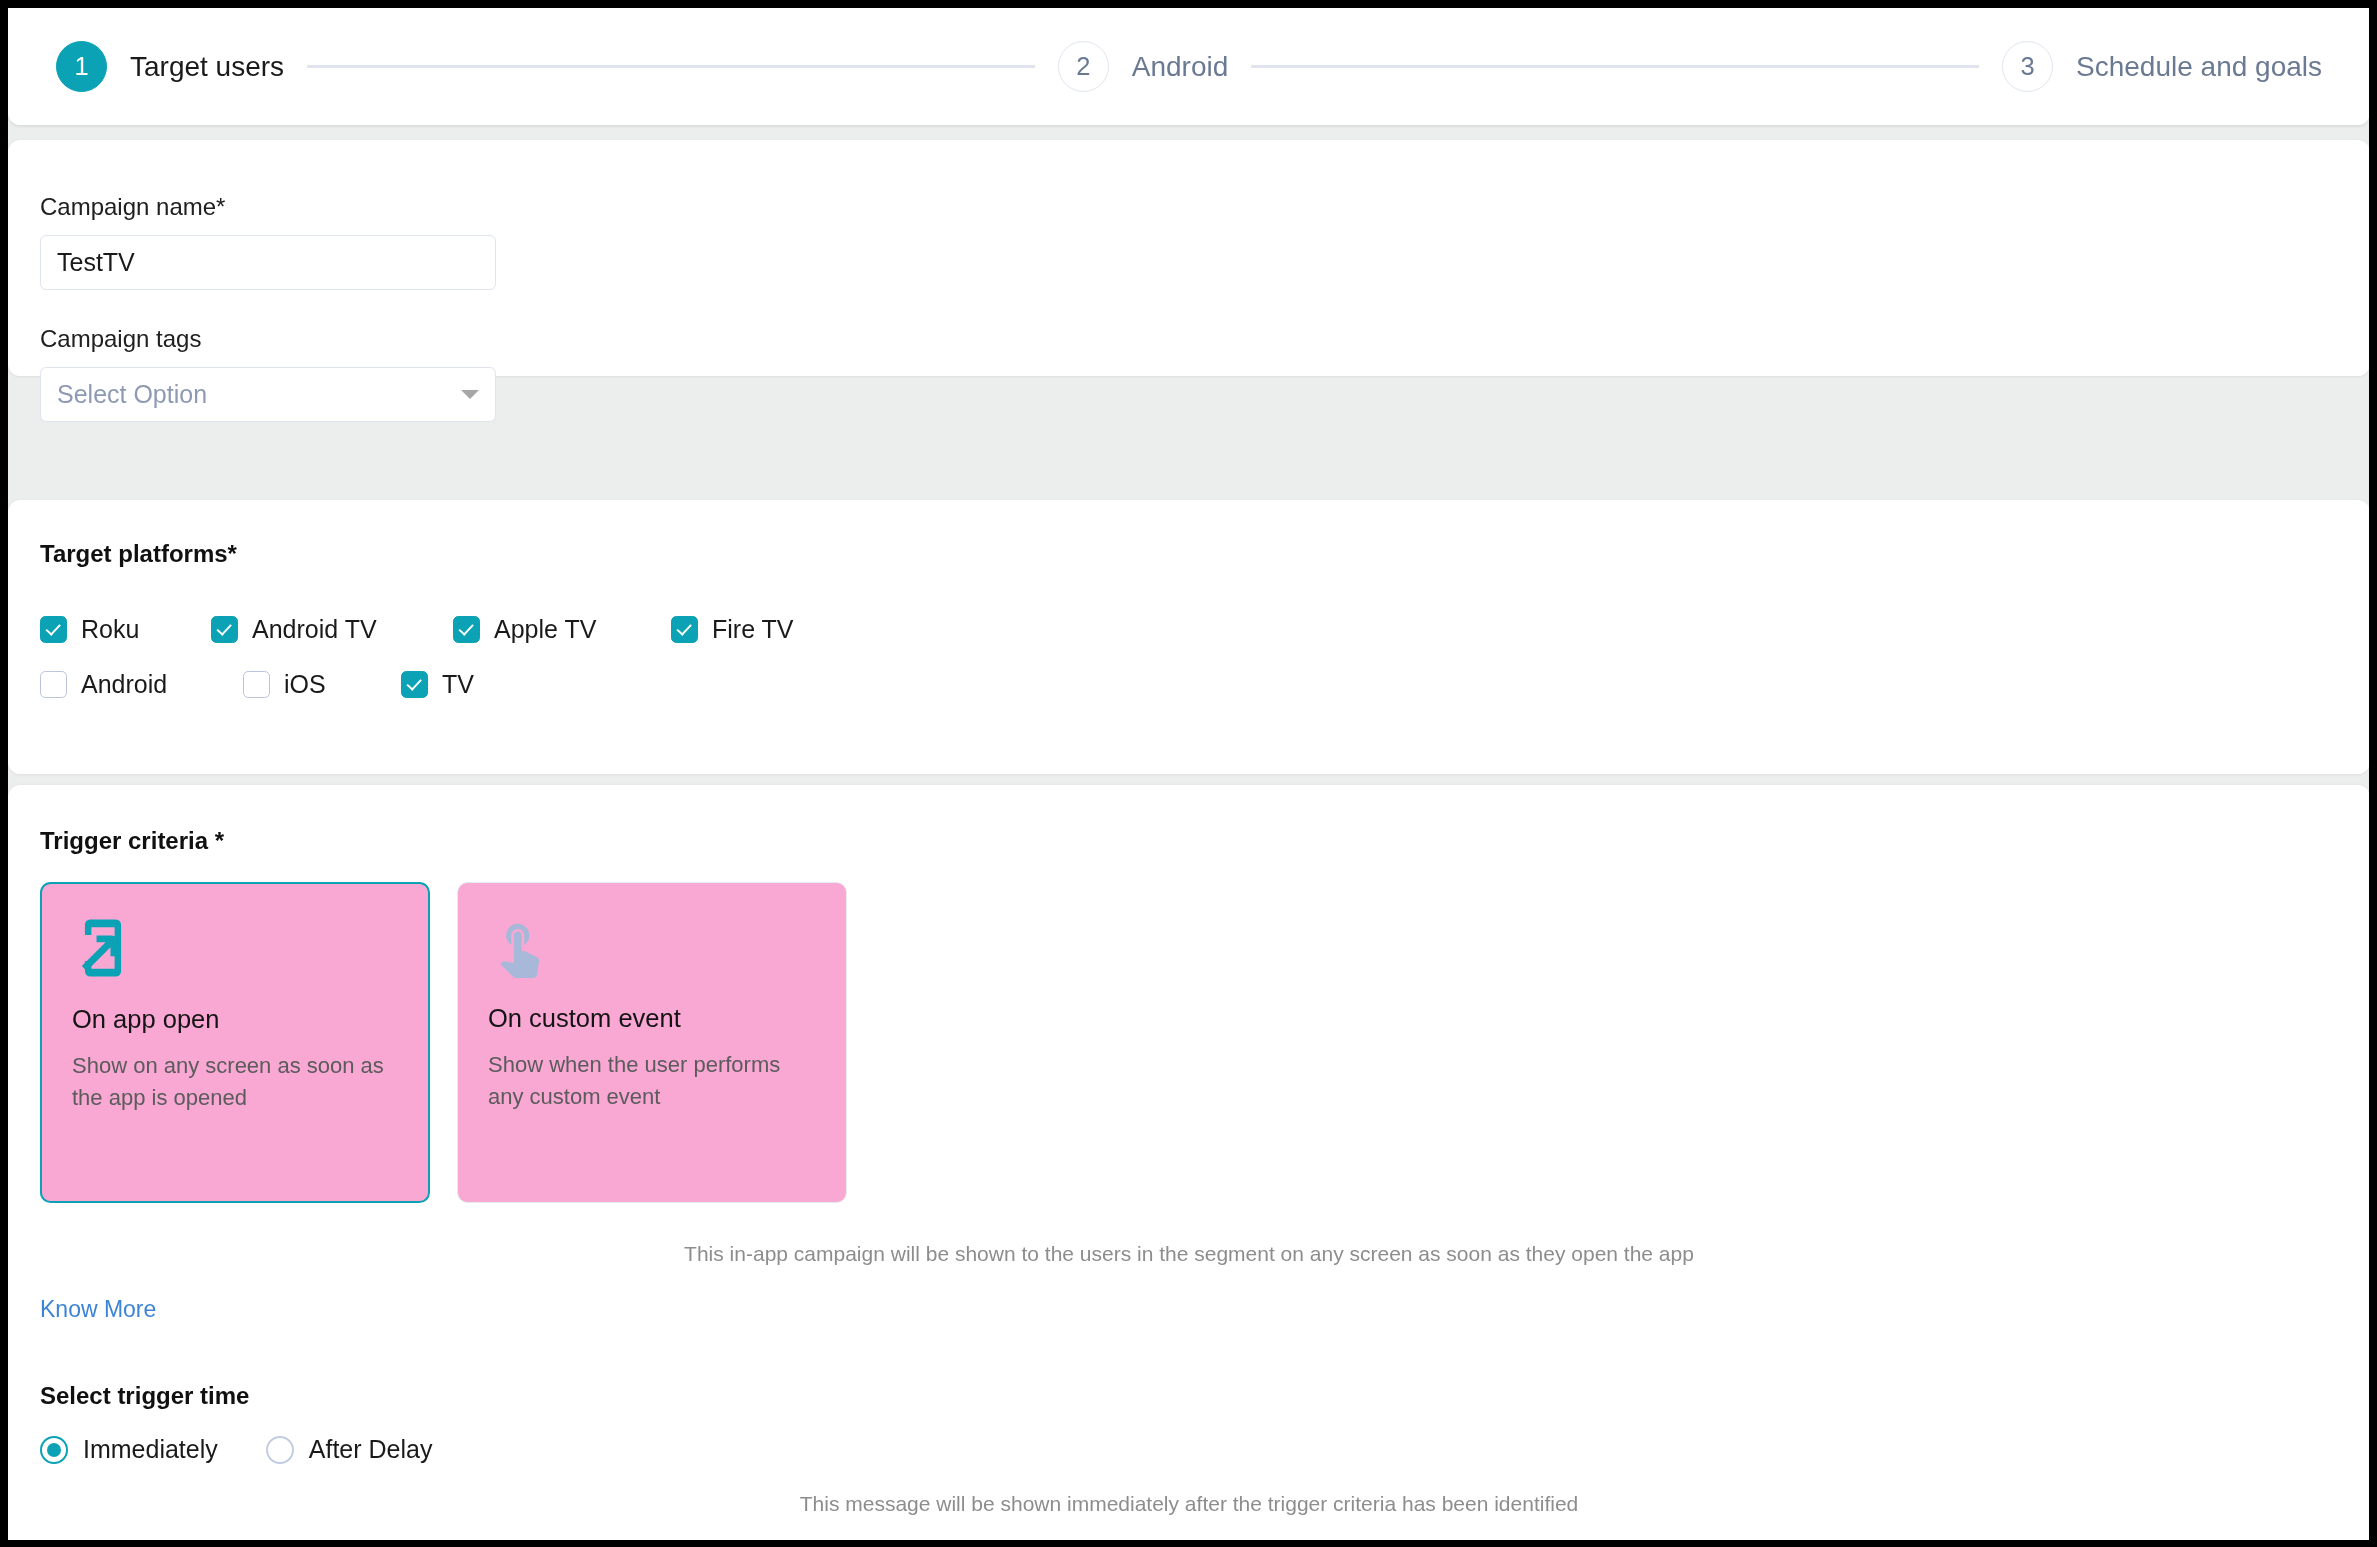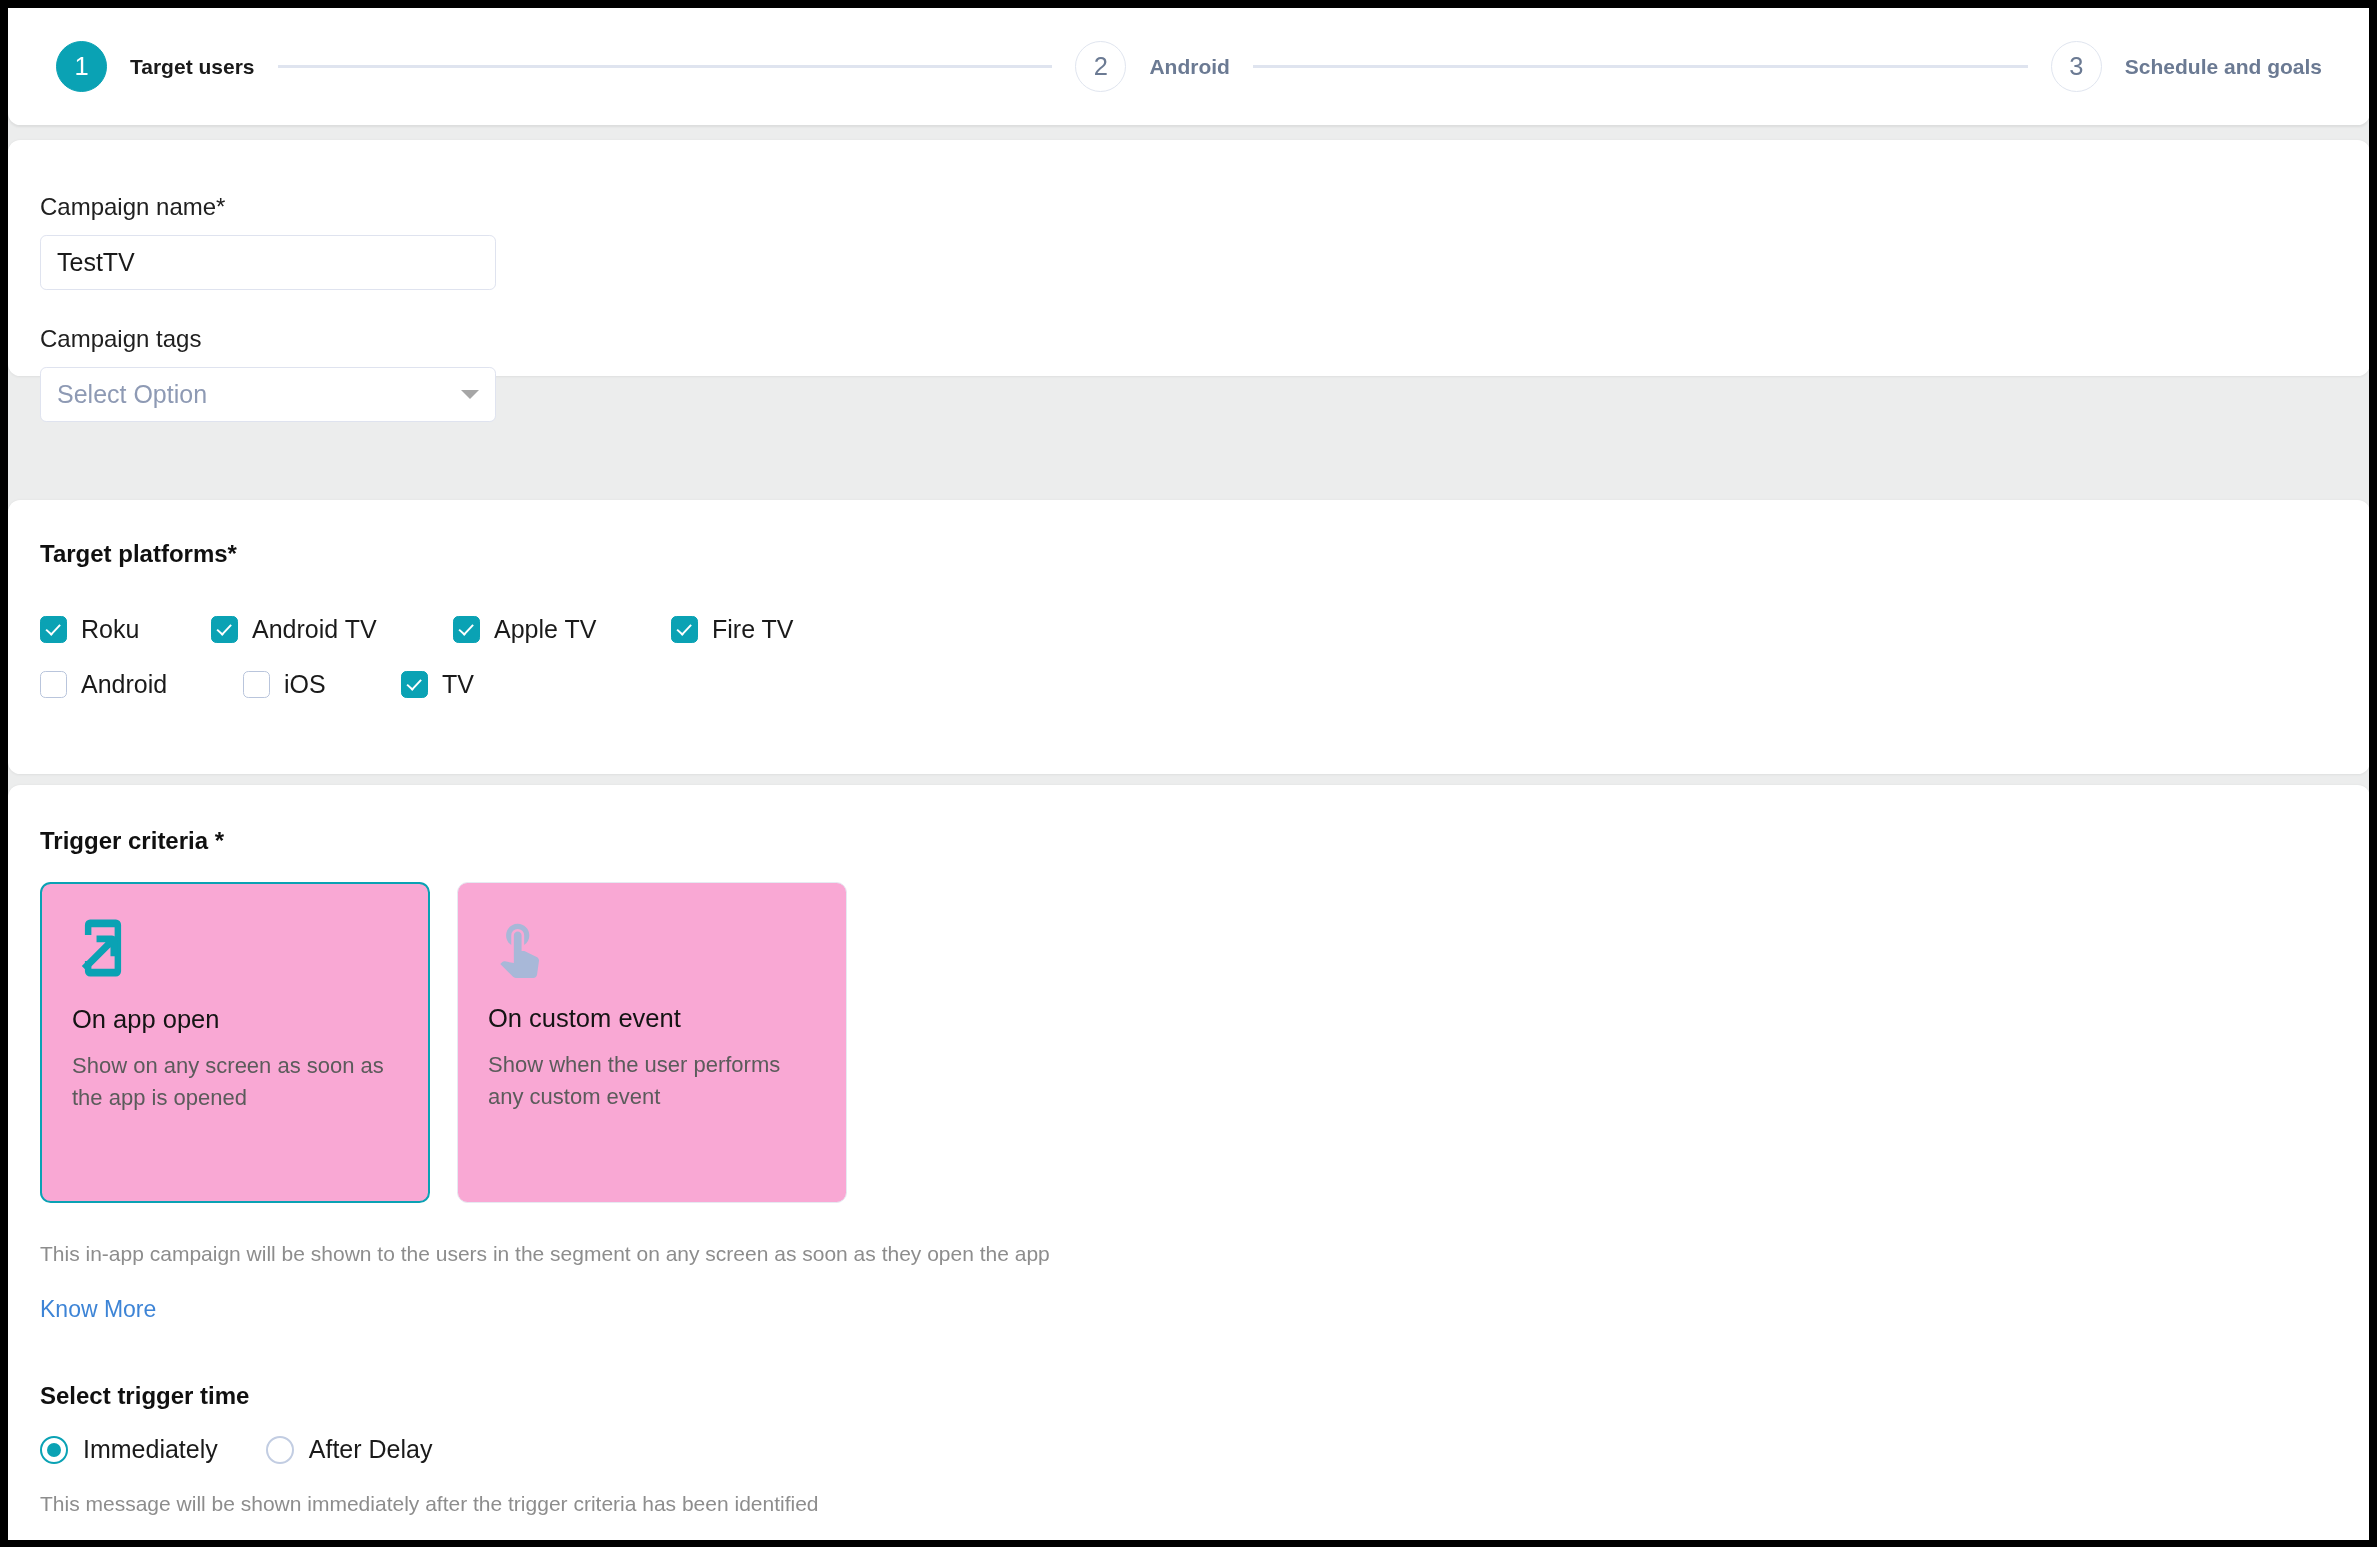--- a/index.html
+++ b/index.html
@@ -67,23 +67,22 @@
     background: #0aa2b4;
     color: #ffffff;
     border: 0.9px solid #0aa2b4;
   }
   .step-circle.inactive {
     background: #ffffff;
     color: #6b7a93;
     border: 1.8px solid #e0e5ef;
   }
   .step-label {
-    font-size: 21px;
+    font-size: 28px;
     white-space: nowrap;
-    font-weight: bold;
   }
   .step-label.active { color: #1a1a1a; }
   .step-label.inactive { color: #6b7a93; }
   .step-connector {
     flex: 1 1 auto;
     height: 2.6px;
     background: #dfe4ef;
     margin: 0 23px;
     min-width: 35px;
   }
@@ -212,20 +211,21 @@
     color: #5b5b5b;
     line-height: 1.45;
     margin: 0;
     max-width: 352px;
   }
 
   .helper-text {
     font-size: 21px;
     color: #8d8d8d;
     margin: 0;
+    text-align: center;
   }
   .link {
     font-size: 23px;
     color: #3d84d6;
     text-decoration: none;
     cursor: pointer;
   }
 
   
   .radio-row { display: flex; align-items: center; gap: 48px; }

